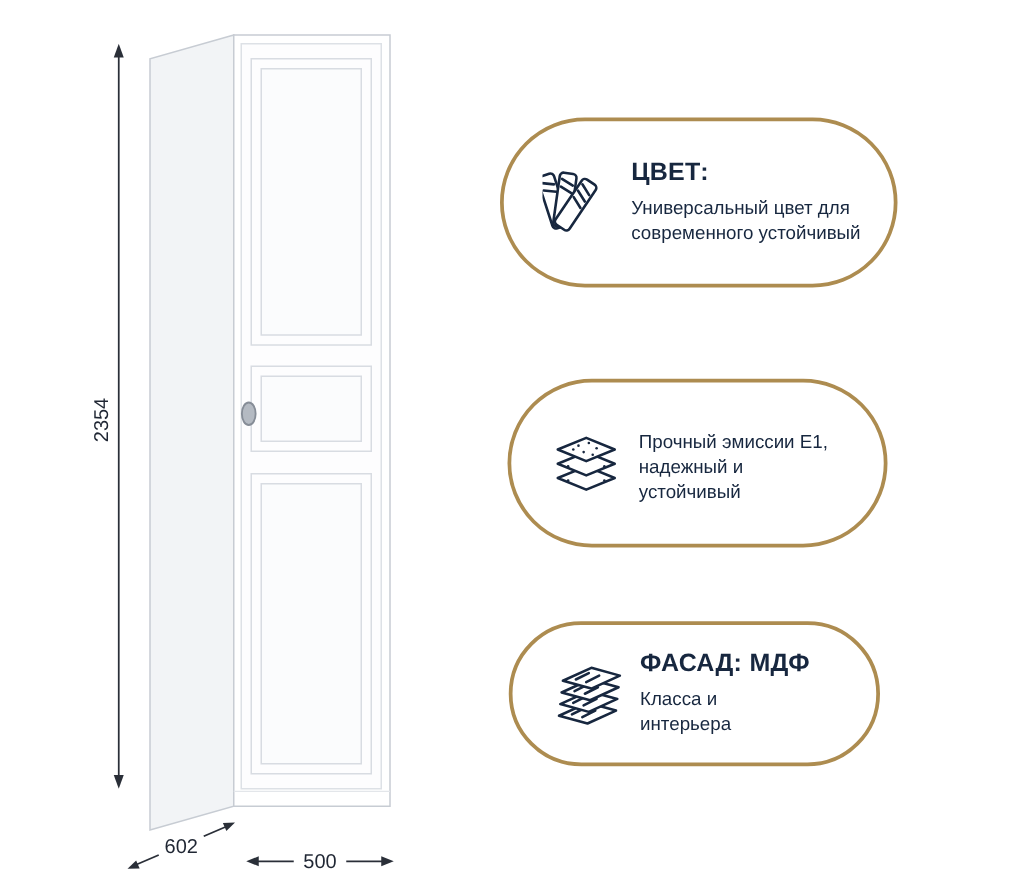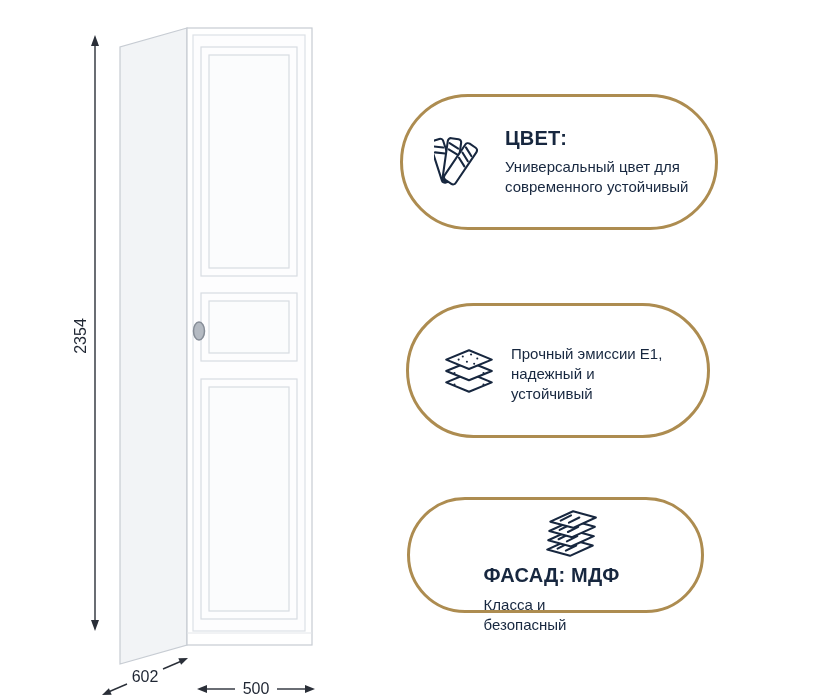--- a/index.html
+++ b/index.html
@@ -37,21 +37,21 @@
   .badge-title span{display:block;}
   .badge-desc{
     margin-top:7px;
     color:#17273f;
     font-size:15px;
     line-height:1.33;
   }
   .badge-desc span{display:block;}
   #badge-color {left:400px;top:94px;width:318px;height:136px;}
   #badge-body  {left:406px;top:303px;width:304px;height:135px;}
-  #badge-front {left:407px;top:497px;width:297px;height:116px;flex-direction:column;}
+  #badge-front {left:407px;top:497px;width:297px;height:116px;}
 </style>
 </head>
 <body>
 
 <div class="canvas">
 
   <svg class="wardrobe-svg" width="360" height="700" viewBox="0 0 360 700">
 
     <g>
       <polygon points="187,28 120,47 120,664 187,645" fill="#f2f4f6" stroke="#c7ccd3" stroke-width="1.2"></polygon>
@@ -183,18 +183,18 @@
             <line x1="24" y1="46" x2="34" y2="41"></line>
         </g>
       </svg>
     </div>
     <div class="badge-text">
       <div class="badge-title">
         <span>ФАСАД: МДФ</span>
       </div>
       <div class="badge-desc">
         <span>Класса и</span>
-        <span>безопасный</span>
+        <span>интерьера</span>
       </div>
     </div>
   </div>
 
 </div>
 
 </body></html>

